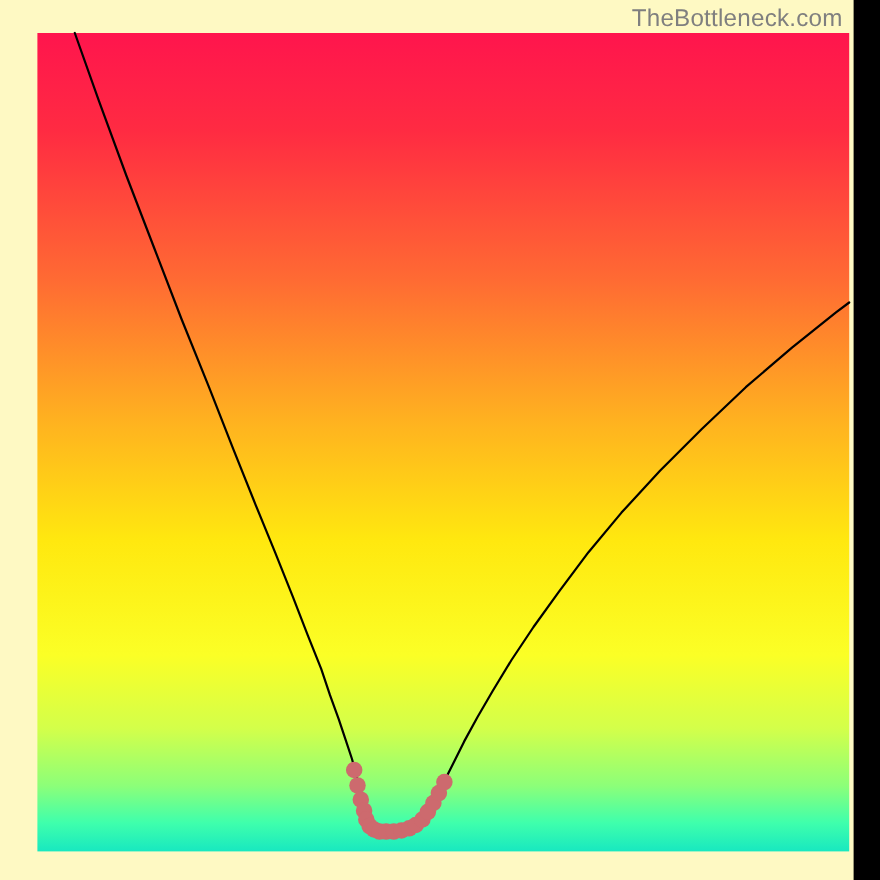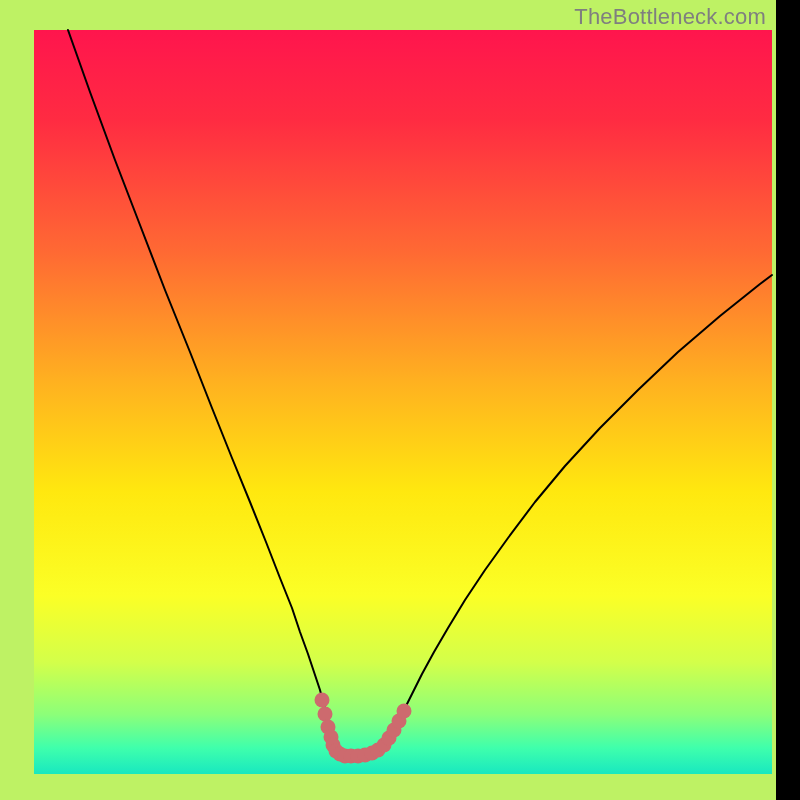--- a/index.html
+++ b/index.html
@@ -10,21 +10,21 @@
     background: #000;
     overflow: hidden;
     font-family: Arial, Helvetica, sans-serif;
   }
   .frame {
     position: absolute;
     top: 0;
     left: 0;
     width: 776px;
     height: 800px;
-    background: #bef264;
+    background: #fef9c3;
   }
   .watermark {
     position: absolute;
     top: 4px;
     right: 10px;
     color: #7f7f7f;
     font-size: 22px;
     font-weight: 500;
     letter-spacing: 0.2px;
     z-index: 10;

